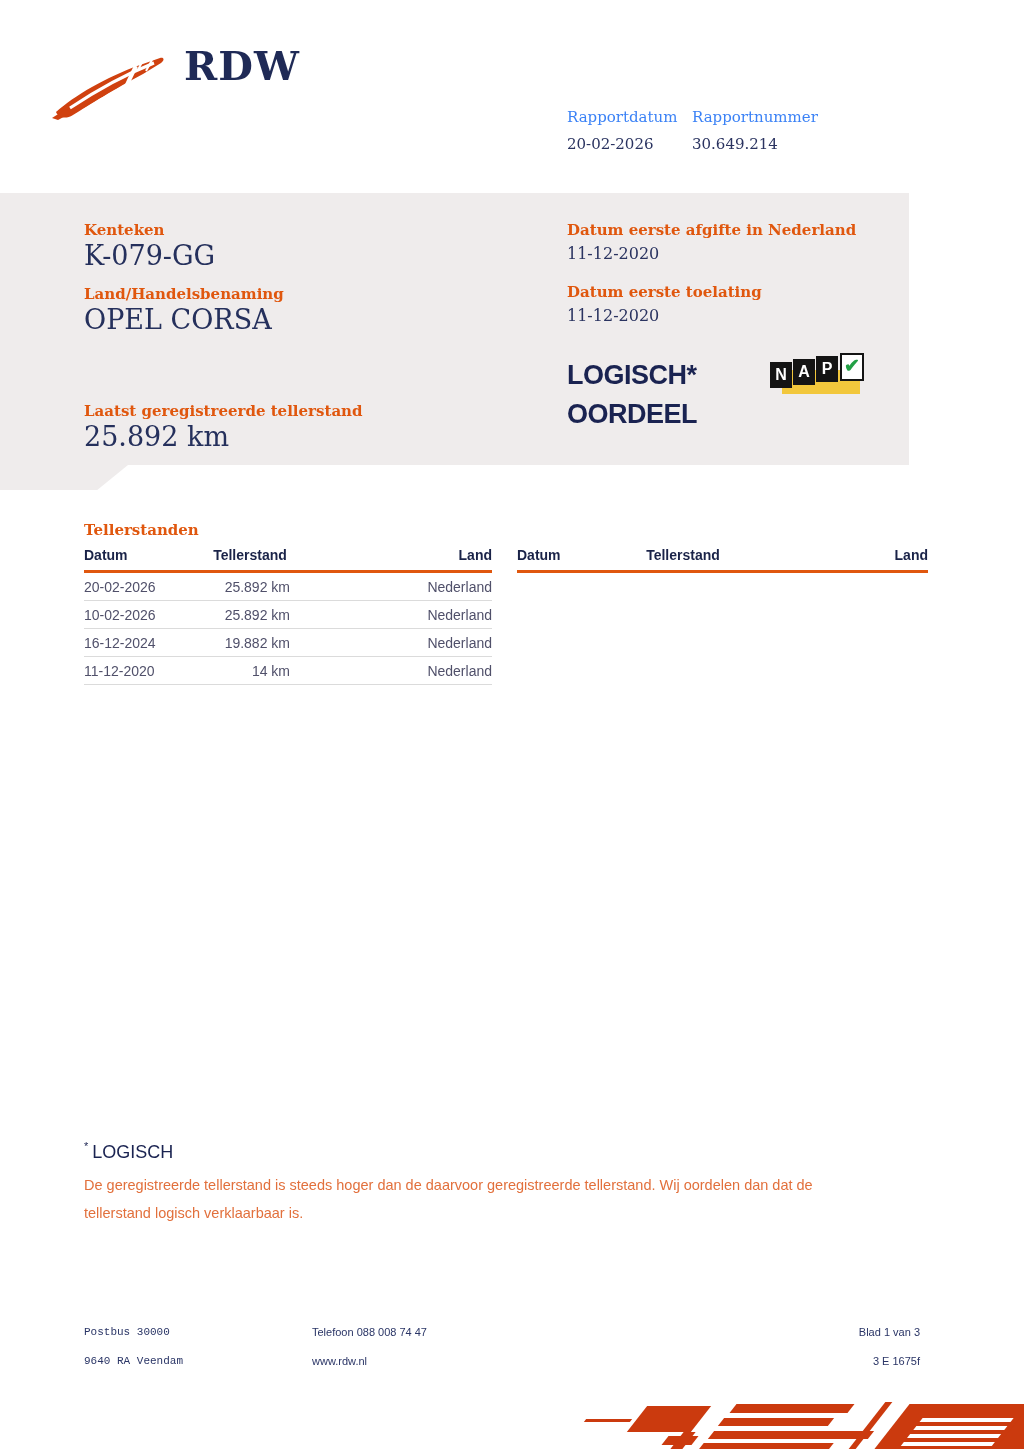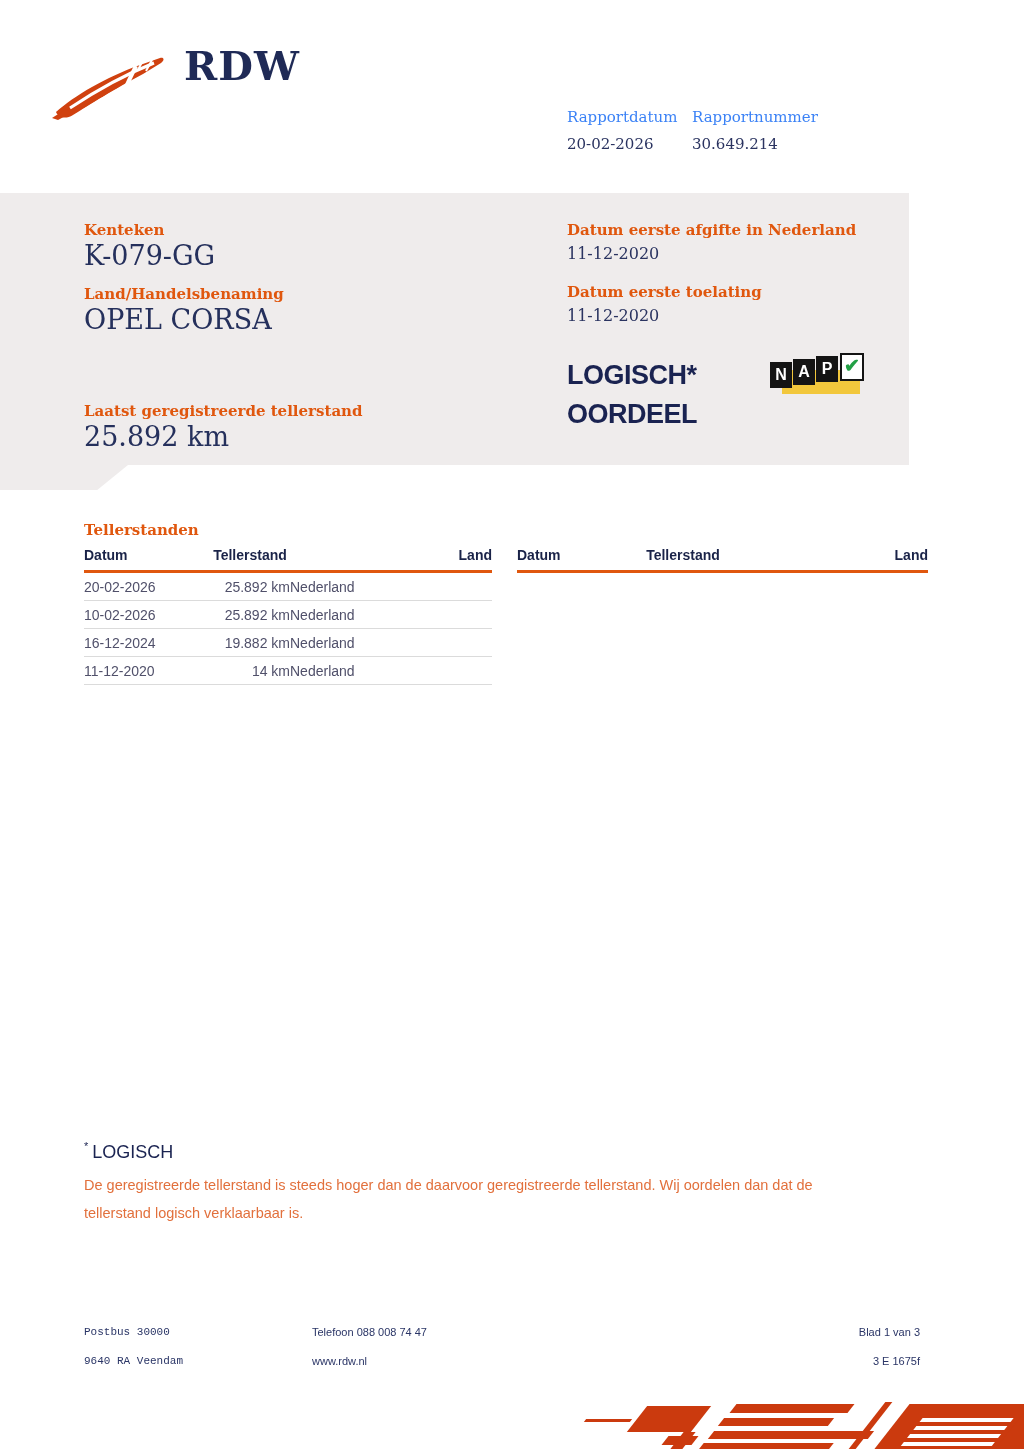--- a/index.html
+++ b/index.html
@@ -72,21 +72,21 @@
     padding-bottom:7px; border-bottom:3px solid #E0570E;
   }
   .tbl-head .c2{text-align:center;}
   .tbl-head .c3{text-align:right;}
   .row{
     display:grid; grid-template-columns:126px 80px 1fr;
     font-size:14px; color:#50506A; height:27px; align-items:center;
     border-bottom:1px solid #DBDBDB;
   }
   .row .c2{text-align:right;}
-  .row .c3{text-align:left;}
+  .row .c3{text-align:right;}
 
   
   .fn-title{
     left:84px; top:1140px; font-size:18px; font-weight:normal; color:#1A2351;
   }
   .fn-title sup{font-size:11px; vertical-align:8px; margin-right:4px;}
   .fn-text{
     left:84px; top:1172px; width:790px; font-size:14.5px; line-height:27.5px; color:#E2703C;
   }
 

